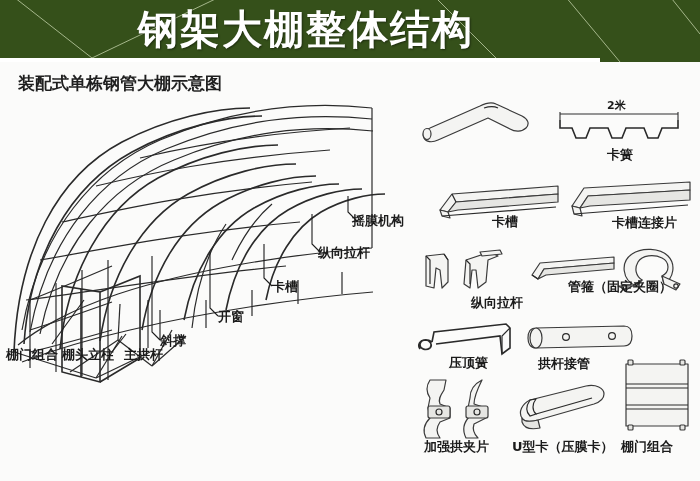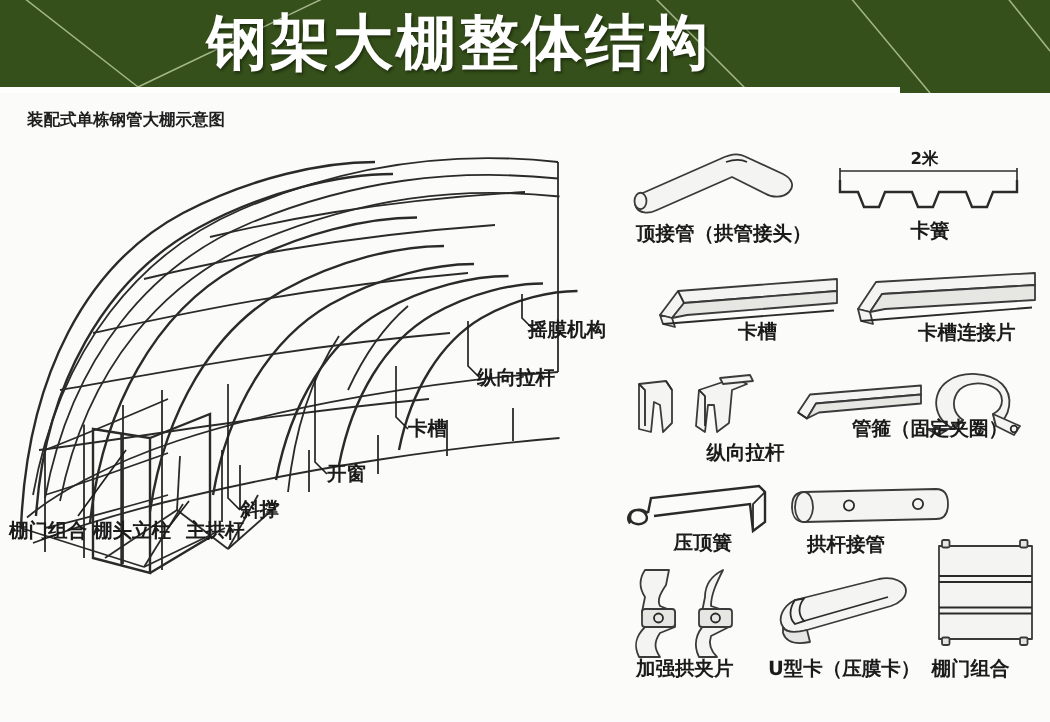--- a/index.html
+++ b/index.html
@@ -60,21 +60,21 @@
     font-size: 13px;
     font-weight: bold;
     white-space: nowrap;
     line-height: 1;
   }
   .lbl.sm { font-size: 12px; }
   .caption {
     position: absolute;
     left: 18px; top: 72px;
     color: #1f1f1f;
-    font-size: 11px;
+    font-size: 17px;
     font-weight: bold;
     white-space: nowrap;
     text-align: center;
   }
 
   
   .draw {
     position: absolute;
     left: 0; top: 0;
   }
@@ -221,21 +221,20 @@
   <div class="lbl" style="left:62px;  top:348px;">棚头立柱</div>
   <div class="lbl" style="left:6px;   top:348px;">棚门组合</div>
 
   <div class="draw" style="left:418px; top:96px;">
     <svg width="120" height="52" viewBox="0 0 120 52">
       <path class="part" d="M 6 42 C 4 38 6 34 12 32 L 62 10 C 68 7 74 6 78 8 L 104 20 C 110 23 112 28 108 32 C 104 36 97 36 92 33 L 70 22 L 20 44 C 14 47 8 46 6 42 Z"></path>
       <ellipse class="part" cx="9" cy="38" rx="4" ry="5.5"></ellipse>
       <path class="ln" d="M 66 12 C 72 10 76 10 80 12"></path>
     </svg>
   </div>
-  <div class="lbl" style="left:424px; top:150px;">顶接管（拱管接头）</div>
 
   <div class="draw" style="left:556px; top:98px;">
     <svg width="126" height="50" viewBox="0 0 126 50">
 
       <g class="dim">
         <path d="M 4 14 L 4 22"></path>
         <path d="M 122 14 L 122 22"></path>
         <path d="M 4 16 L 122 16"></path>
       </g>
 

